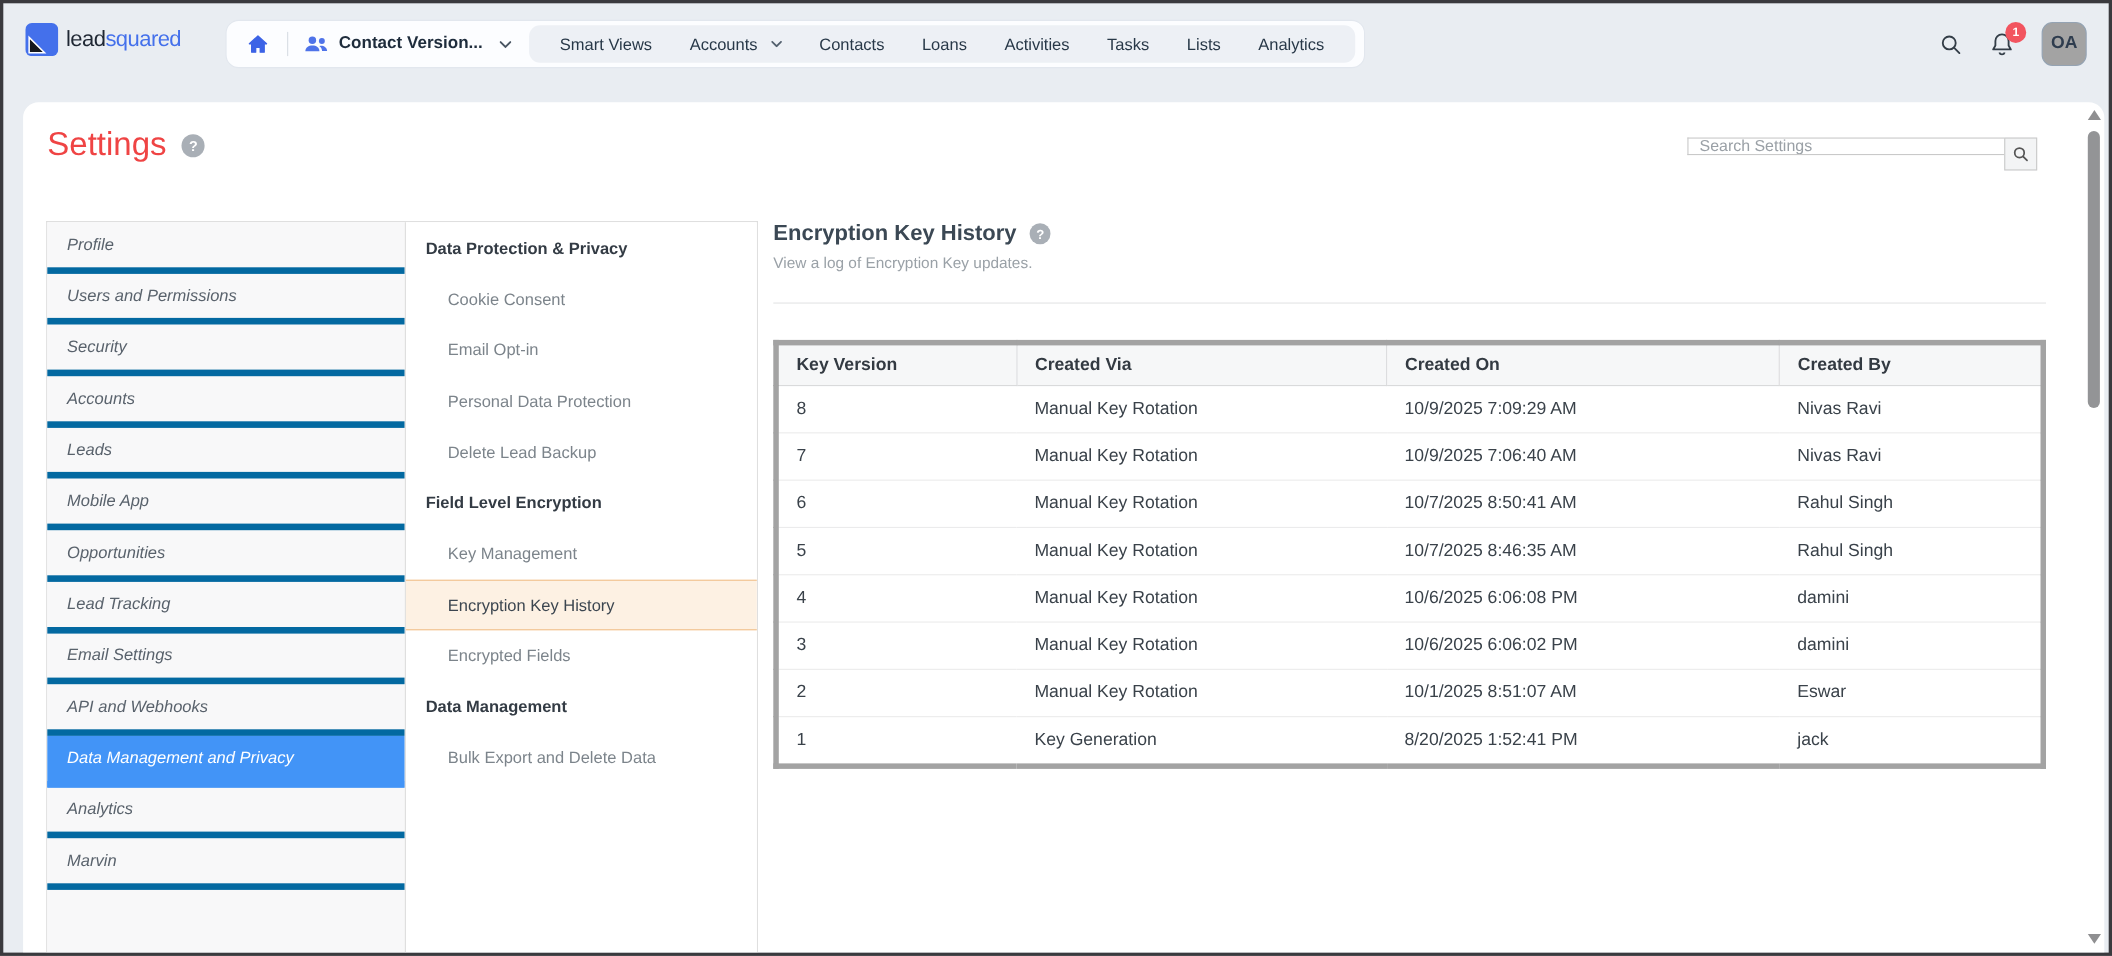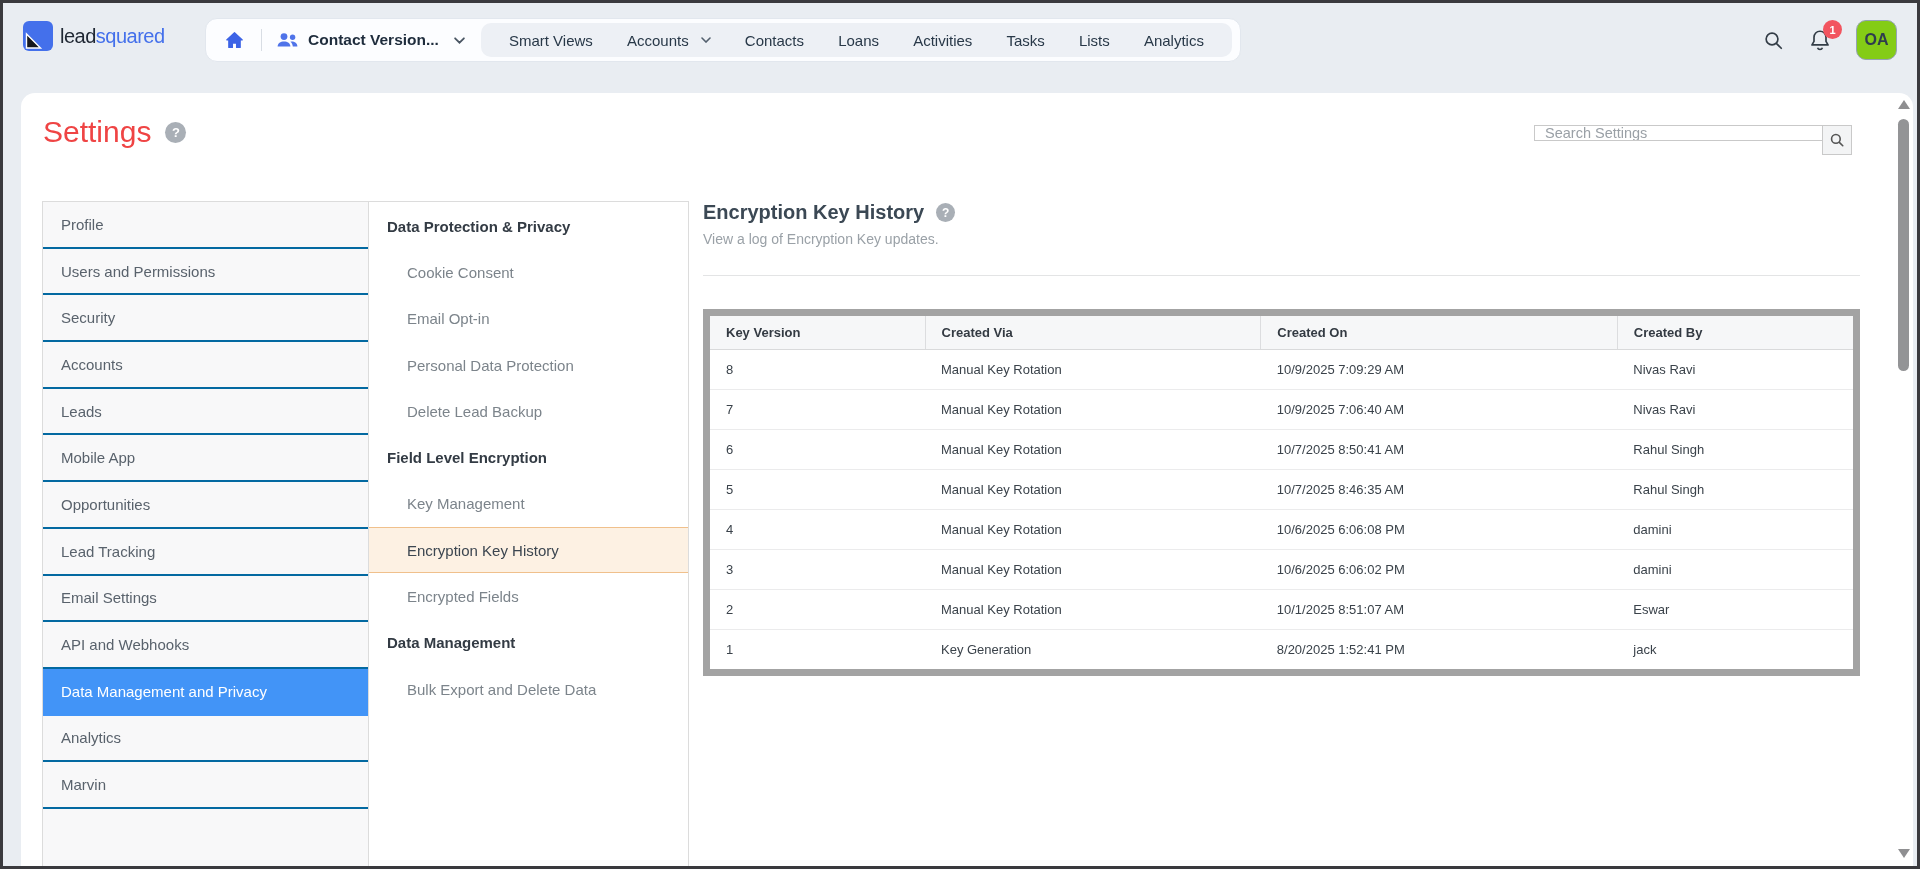--- a/index.html
+++ b/index.html
@@ -16,51 +16,51 @@
   .home-btn{background:none;border:none;padding:2px;cursor:pointer;color:#3c63e6;display:flex;align-items:center;}
   .vdiv{width:1px;height:22px;background:#d8dde4;margin:0 14px;}
   .workspace{display:flex;align-items:center;gap:9px;cursor:pointer;color:#4f73e9;}
   .workspace-label{font-size:15.5px;font-weight:700;color:#1e2c3c;}
   .chev{width:11px;height:7px;color:#4a5663;margin-left:6px;}
   .nav-items{flex:1;margin-left:16px;height:34px;background:#edf0f5;border-radius:10px;display:flex;align-items:center;justify-content:space-between;padding:0 28px;}
   .nav-item{background:none;border:none;padding:0;font-family:inherit;font-size:15px;font-weight:500;color:#283848;cursor:pointer;display:flex;align-items:center;gap:6px;}
   .top-actions{position:absolute;right:20px;top:0;height:74px;display:flex;align-items:center;gap:24px;}
   .icon-btn{background:none;border:none;padding:0;cursor:pointer;color:#333d47;position:relative;display:flex;align-items:center;}
   .badge{position:absolute;top:-8px;right:-10px;min-width:19px;height:19px;border-radius:10px;background:var(--notification-badge-red,#f2545f);color:#fff;font-size:11px;font-weight:bold;display:flex;align-items:center;justify-content:center;}
-  .avatar{width:41px;height:40px;border-radius:10px;background:#84cc16;border:1.5px solid #94a3b3;color:#2e3c4e;font-family:inherit;font-size:16px;font-weight:bold;cursor:pointer;}
+  .avatar{width:41px;height:40px;border-radius:10px;background:#a3a3a3;border:1.5px solid #94a3b3;color:#2e3c4e;font-family:inherit;font-size:16px;font-weight:bold;cursor:pointer;}
 
   
   .card{position:absolute;left:18px;right:4px;top:90px;bottom:0;background:#fff;border-radius:14px 14px 0 0;overflow:hidden;}
   .page-head{position:absolute;left:22px;top:22px;display:flex;align-items:center;gap:14px;}
   .page-title{margin:0;font-size:30px;font-weight:400;color:#ef4444;}
   .help{display:inline-flex;align-items:center;justify-content:center;width:21px;height:21px;border-radius:50%;background:#a9afb6;color:#fff;font-size:13px;font-weight:bold;}
   .help.sm{width:19px;height:19px;font-size:12px;}
   .search-box{position:absolute;top:32px;right:61px;width:318px;height:30px;display:flex;}
   .search-box input{flex:1;box-sizing:border-box;height:16px;border:1px solid #c9c9c9;border-right:none;padding:0 10px;font-family:inherit;font-size:14.5px;color:#444;outline:none;}
   .search-box input::placeholder{color:#9aa0a6;}
   .search-btn{width:30px;height:30px;box-sizing:border-box;border:1px solid #c9c9c9;background:#f3f4f5;color:#555;cursor:pointer;display:flex;align-items:center;justify-content:center;padding:0;}
 
   
   .settings-nav{position:absolute;left:21px;top:108px;bottom:0;width:647px;display:flex;border:1px solid #dcdcdc;border-bottom:none;box-sizing:border-box;}
   .col1{margin:0;padding:0;list-style:none;width:325px;background:#f8f8f9;}
-  .col1 li{height:46.7px;box-sizing:border-box;display:flex;align-items:center;padding-left:18px;font-size:15px;color:#59626c;border-bottom:2px solid #0369a1;cursor:pointer;}
+  .col1 li{height:46.7px;box-sizing:border-box;display:flex;align-items:center;padding-left:18px;font-size:15px;color:#59626c;border-bottom:6px solid #0369a1;cursor:pointer;font-style:italic;}
   .col1 li.selected{background:var(--selected-item-blue,#4294f7);border-color:var(--selected-item-blue,#4294f7);color:#fff;}
   .col2{flex:1;background:#fff;border-left:1px solid #dcdcdc;padding-top:1px;}
   .sn-row{height:46.3px;box-sizing:border-box;display:flex;align-items:center;padding-left:18px;font-size:15px;}
   .sn-header{font-weight:bold;color:#333b44;}
   .sn-item{padding-left:38px;color:#7c848b;cursor:pointer;}
   .sn-item.selected{background:var(--selected-subnav-bg,#fdf1e3);border-top:1px solid var(--selected-subnav-border,#f0c08c);border-bottom:1px solid var(--selected-subnav-border,#f0c08c);color:#3c4650;}
 
   
   .content{position:absolute;left:682px;top:108px;width:1157px;}
   .content-head{position:relative;height:74px;border-bottom:1px solid #e3e4e5;}
   .section-title-row{display:flex;align-items:center;gap:12px;}
   .section-title{margin:0;font-size:20px;font-weight:bold;color:#3b4854;}
   .section-sub{margin:7px 0 0;font-size:14px;color:#9aa1a7;}
-  table.key-history{width:100%;border-collapse:collapse;margin-top:33px;border:7px solid #a3a3a3;font-size:13px;table-layout:fixed;}
+  table.key-history{width:100%;border-collapse:collapse;margin-top:33px;border:5px solid #a3a3a3;font-size:16px;table-layout:fixed;}
   table.key-history th{background:#f6f7f8;font-weight:bold;color:#333a42;text-align:left;padding:9px 16px;border-right:1px solid #dcdddf;border-bottom:1px solid #d9dadb;}
   table.key-history th:last-child{border-right:none;}
   table.key-history td{padding:12px 16px;color:#3a424a;border-bottom:1px solid #ebebec;overflow:hidden;white-space:nowrap;}
   table.key-history tbody tr:last-child td{border-bottom:none;}
 
   
   .scrollbar{position:absolute;top:0;bottom:0;right:1px;width:16px;}
   .scroll-arrow{position:absolute;left:2px;width:0;height:0;border-left:6.5px solid transparent;border-right:6.5px solid transparent;cursor:pointer;}
   .scroll-arrow.up{top:7px;border-bottom:9px solid #8f8f91;}
   .scroll-arrow.down{bottom:8px;border-top:9px solid #8f8f91;}

